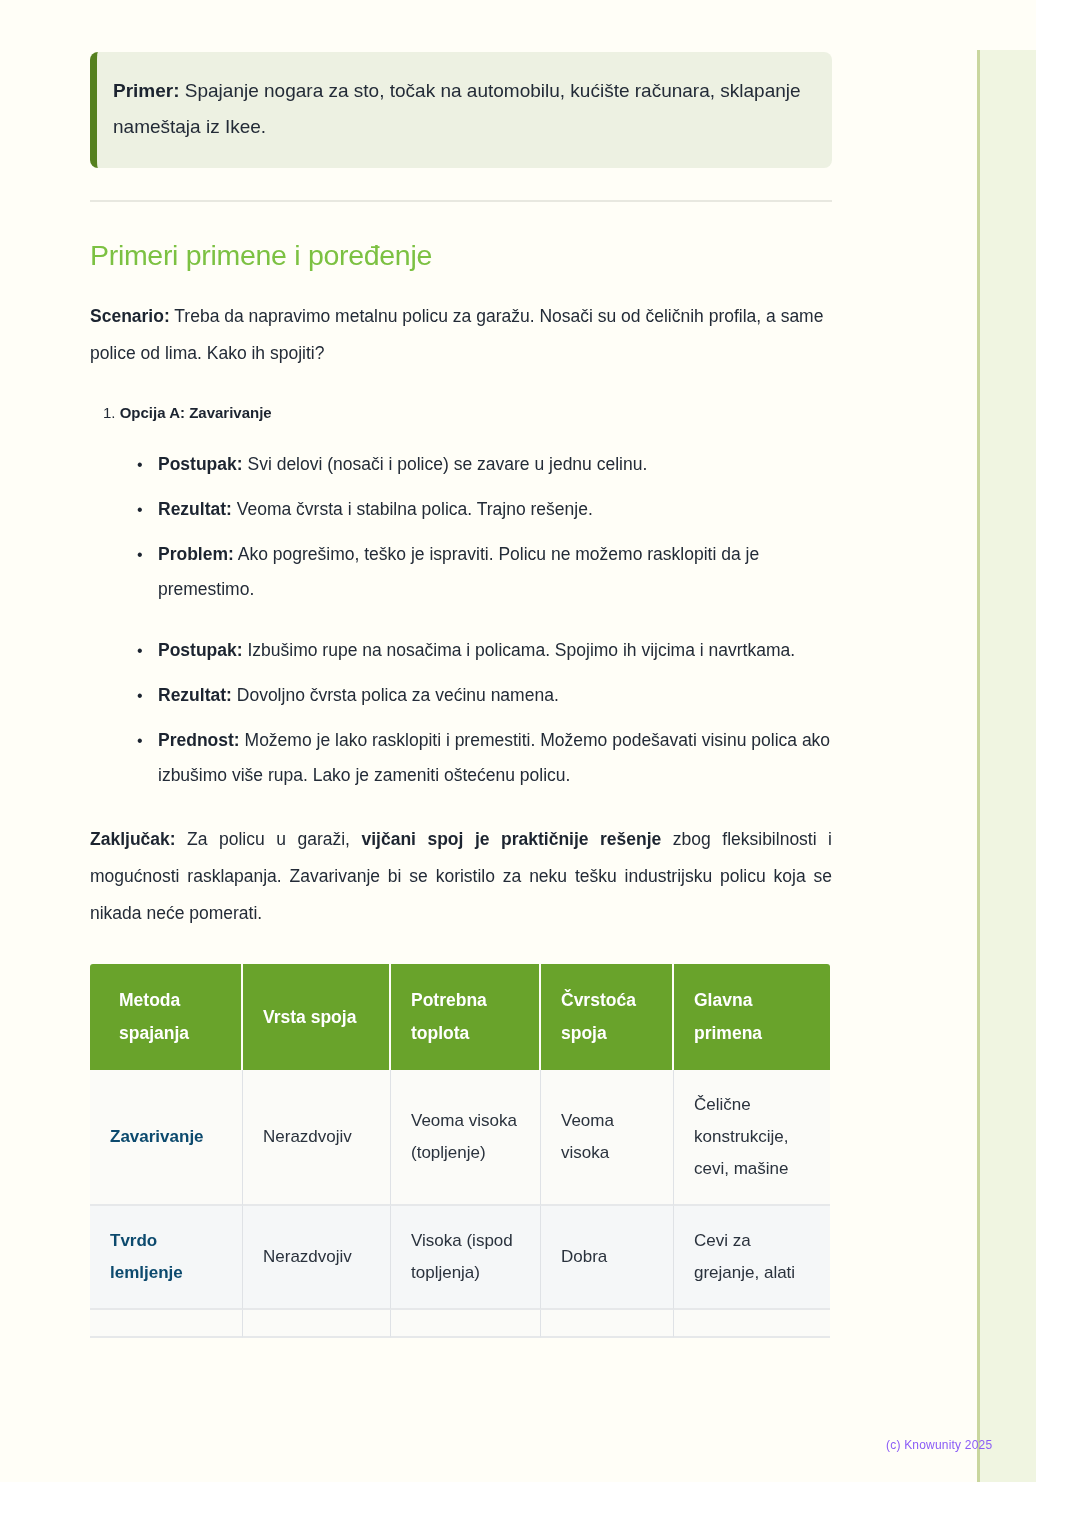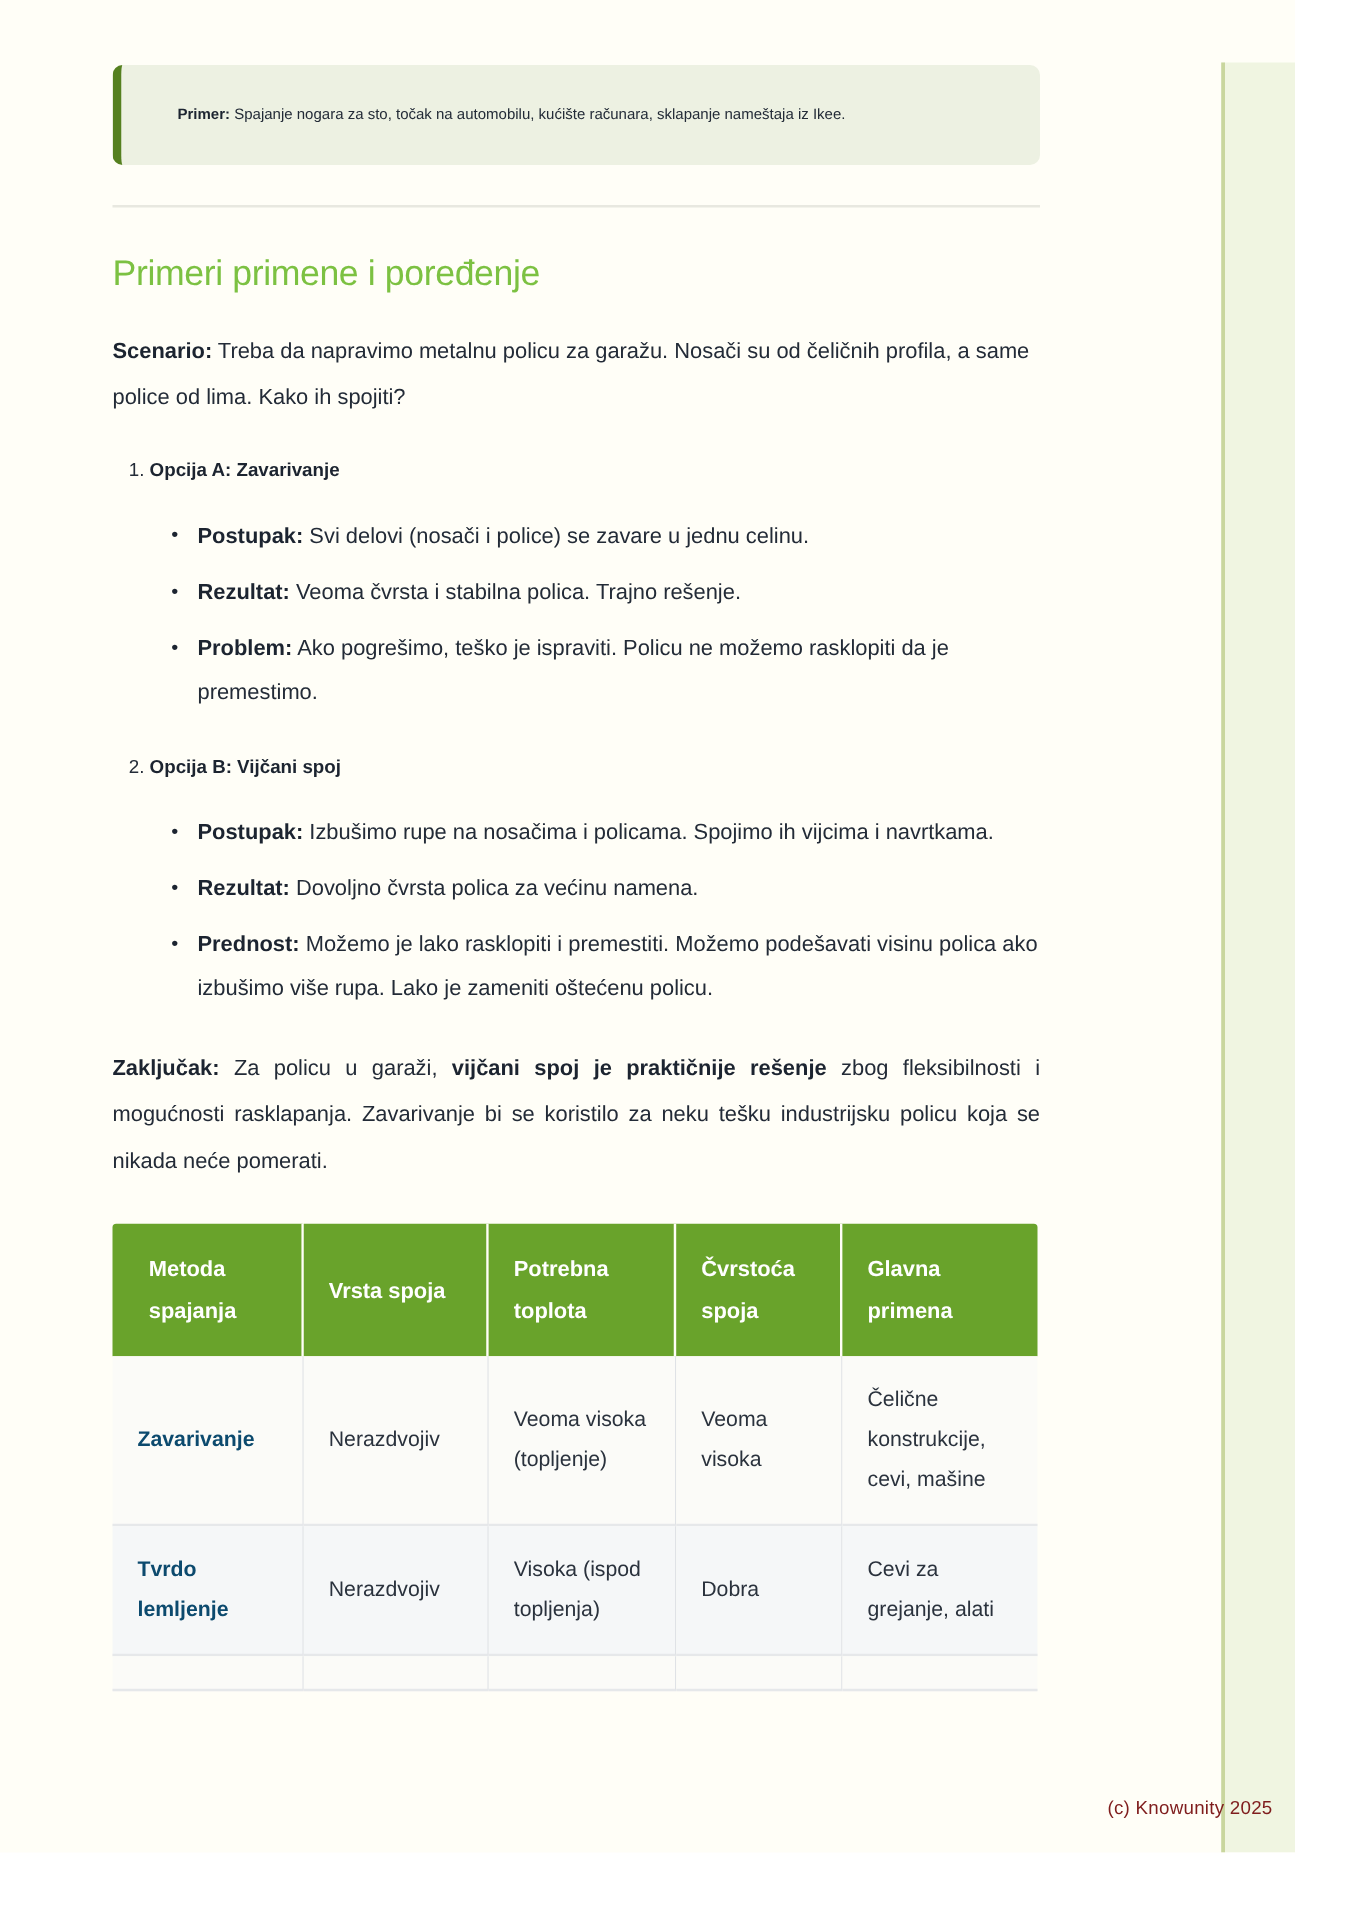--- a/index.html
+++ b/index.html
@@ -26,22 +26,22 @@
   .content{
     position:absolute;left:90px;top:0;
     width:742px;
   }
   
   .callout{
     margin-top:52px;
     background:#edf1e2;
     border-left:7px solid #55801f;
     border-radius:8px;
-    padding:21px 30px 23px 45px;
-    font-size:12px;
+    padding:21px 30px 23px 16px;
+    font-size:19px;
     line-height:36px;
   }
   .bold{font-weight:bold;color:#1c2430;}
   .divider{
     margin-top:32px;
     border:none;
     border-top:2px solid #e8e8e0;
     height:0;
   }
   h2.title{
@@ -126,22 +126,22 @@
     background:#fbfbf8;
     color:#2a323d;
   }
   table.compare td:last-child{border-right:none;}
   table.compare tr.alt td{background:#f5f7f8;}
   table.compare td.method{font-weight:bold;color:#0c4a6e;}
   table.compare tr.stub td{height:26px;padding:0 20px;background:#fbfbf8;}
   .watermark{
     position:absolute;
     left:886px;top:1438px;
-    font-size:15px;
-    color:#7f1d1d;
+    font-size:12px;
+    color:#8b5cf6;
     letter-spacing:0.2px;
     z-index:5;
     white-space:nowrap;
   }
 </style>
 </head>
 <body>
 
 <div class="paper">
   <div class="stripe"></div>
@@ -179,24 +179,20 @@
             <span class="btext"><span class="bold">Rezultat:</span> <span>Veoma čvrsta i stabilna polica. Trajno rešenje.</span></span>
           </div>
           <div class="bullet">
             <span class="dot">•</span>
             <span class="btext"><span class="bold">Problem:</span> <span>Ako pogrešimo, teško je ispraviti. Policu ne možemo rasklopiti da je premestimo.</span></span>
           </div>
         </div>
       </div>
 
       <div class="option option2">
-        <div class="option-title">
-          <span class="num">2.</span>
-          <span class="bold">Opcija B: Vijčani spoj</span>
-        </div>
         <div class="bullets">
           <div class="bullet">
             <span class="dot">•</span>
             <span class="btext"><span class="bold">Postupak:</span> <span>Izbušimo rupe na nosačima i policama. Spojimo ih vijcima i navrtkama.</span></span>
           </div>
           <div class="bullet">
             <span class="dot">•</span>
             <span class="btext"><span class="bold">Rezultat:</span> <span>Dovoljno čvrsta polica za većinu namena.</span></span>
           </div>
           <div class="bullet">

